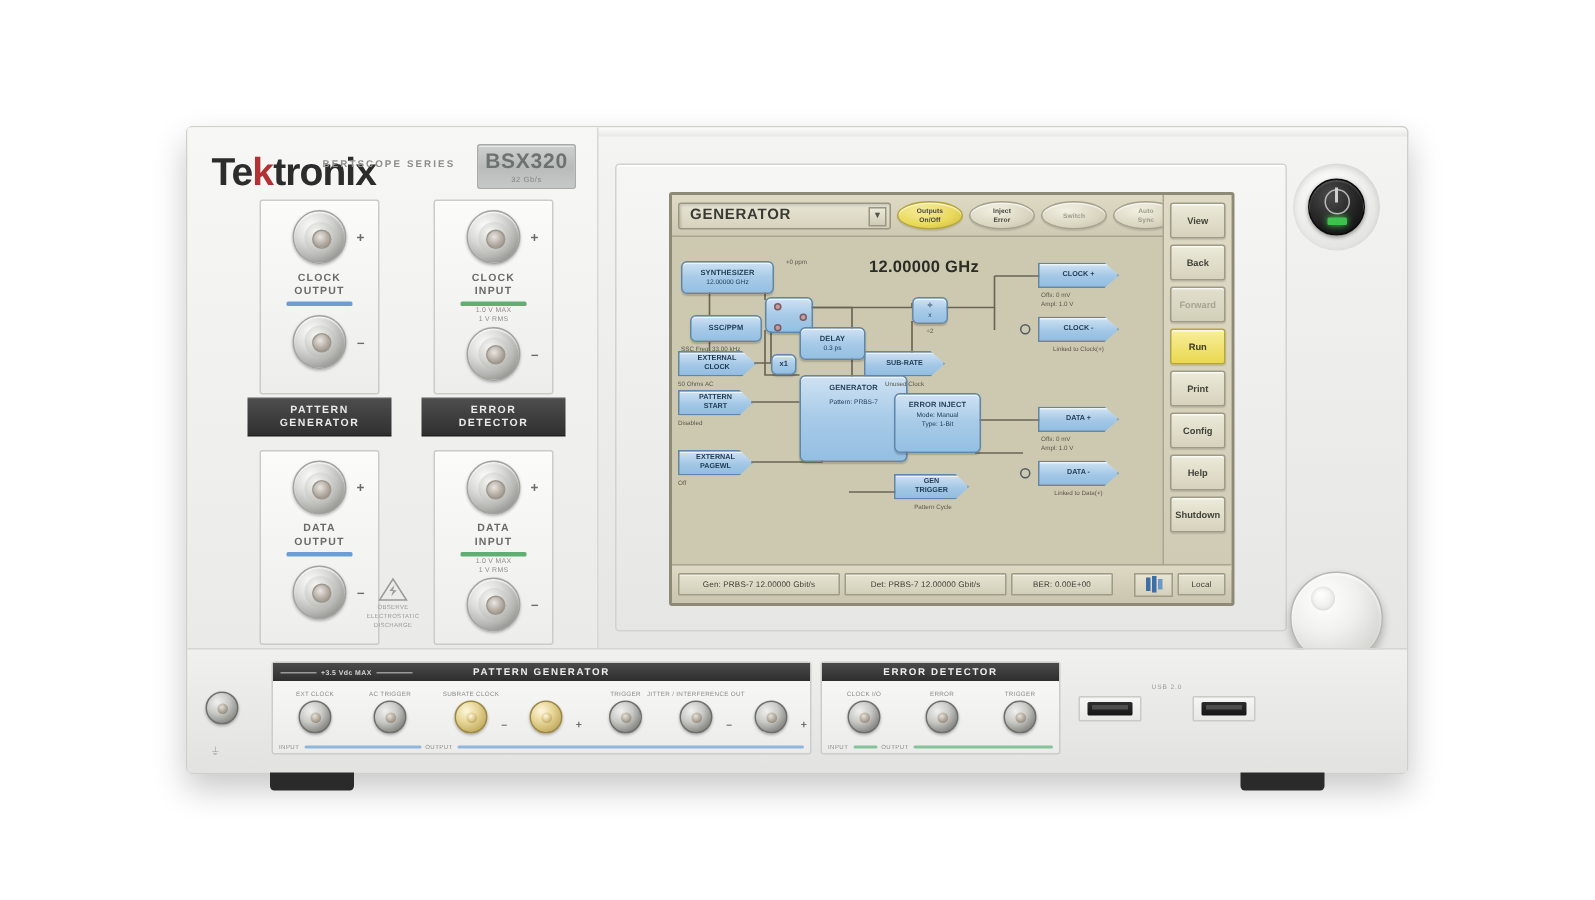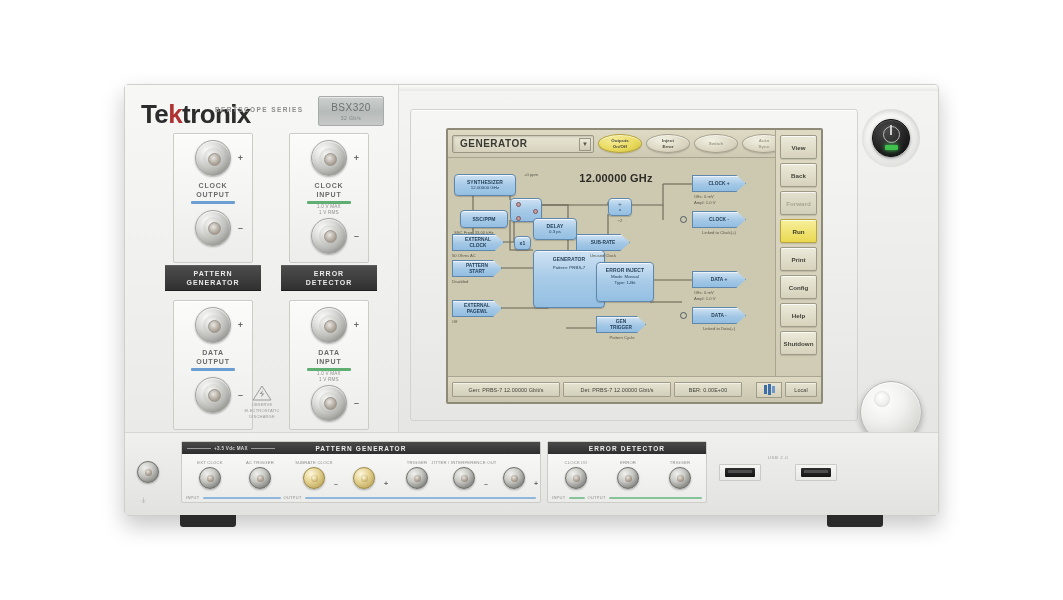--- a/index.html
+++ b/index.html
@@ -43,21 +43,21 @@
     position:absolute; left:90px; top:21px;
     font-size:6.5px; letter-spacing:1.4px; color:#8d8d8d; font-weight:bold;
   }
   .model-badge{
     position:absolute; right:14px; top:11px; width:66px; height:30px;
     background:linear-gradient(180deg,#cdd0cf,#b7bbba 52%,#c6c9c8);
     border:1px solid #a7abaa; border-radius:2px;
     display:flex; flex-direction:column; align-items:center; justify-content:center;
     box-shadow:inset 0 1px 0 rgba(255,255,255,.55);
   }
-  .model-badge .mnum{ font-size:10px; font-weight:normal; color:#6d7270; letter-spacing:.5px; }
+  .model-badge .mnum{ font-size:14px; font-weight:bold; color:#6d7270; letter-spacing:.5px; }
   .model-badge .msub{ font-size:5px; color:#7e8381; letter-spacing:.4px; margin-top:2px; }
 
   
   .conn-col{
     position:absolute; width:80px;
     background:linear-gradient(180deg,#fbfbfa,#ededeb);
     border:1px solid #cccbc8; border-radius:2px;
     box-shadow:inset 0 1px 0 #fff;
   }
   .conn-col.c1{ left:48px; top:48px; height:130px; }

